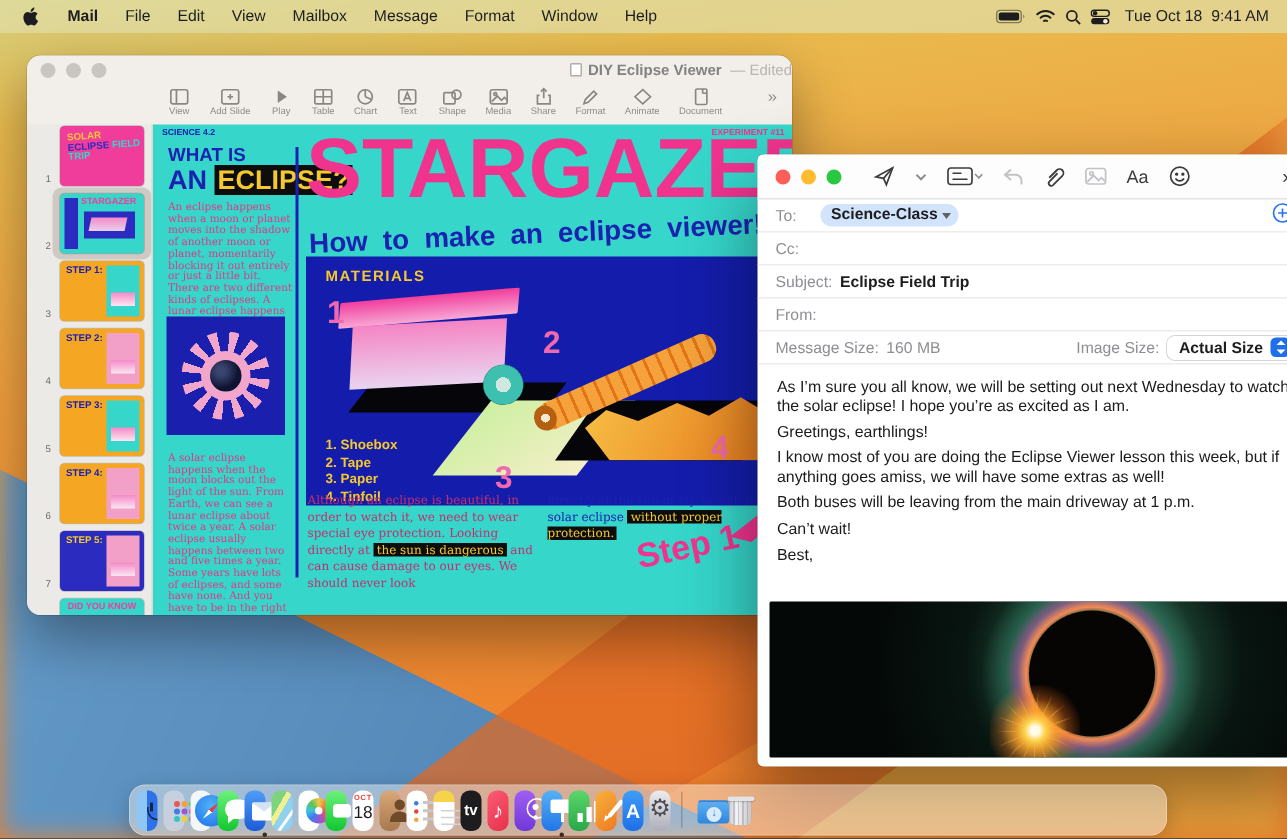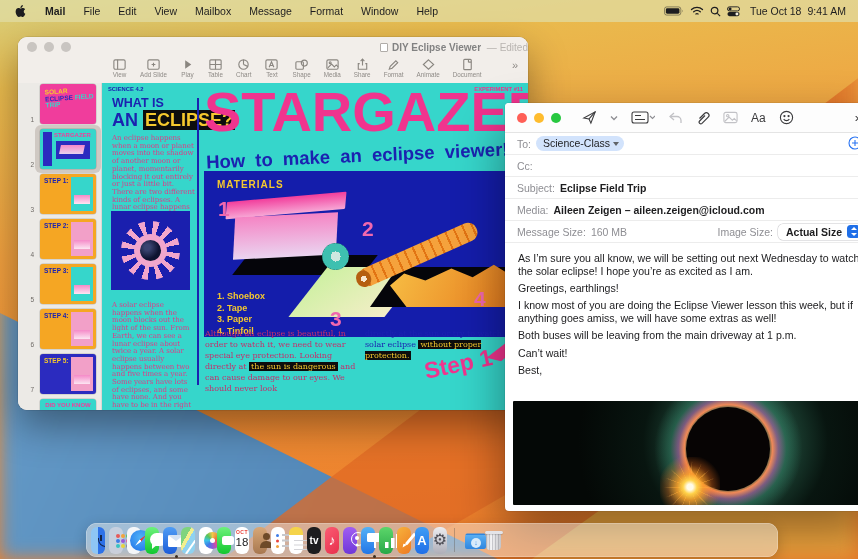--- a/index.html
+++ b/index.html
@@ -147,21 +147,21 @@
     border-bottom:1px solid #e4e4e4; padding:0 12px; gap:13px; }
   .ml-lights { display:flex; gap:7px; margin-right:8px; }
   .ml-ic svg { display:block; }
   .ml-aa { font-size:12px; color:#3c3c3e; font-weight:500; }
   .ml-more { margin-left:auto; color:#3c3c3e; font-size:13px; }
   .ml-row { height:22px; display:flex; align-items:center; padding:0 12px;
     border-bottom:1px solid #ececec; font-size:10.5px; color:#8e8e93; gap:5px; }
   .ml-val { color:#1d1d1f; }
   .ml-val.bold { font-weight:bold; }
   .to-token { background:#d2e3fc; border-radius:8px; padding:1px 14px 1.5px 7px; color:#1d1d1f;
-    font-weight:normal; position:relative; }
+    font-weight:bold; position:relative;margin-left:11px; }
   .to-token::after { content:""; position:absolute; right:5px; top:6px; width:0; height:0;
     border-left:3px solid transparent; border-right:3px solid transparent; border-top:4px solid #5f6368; }
   .ml-addbtn { margin-left:auto; }
   .ml-size-right { margin-left:auto; display:flex; align-items:center; gap:5px; }
   .stepper { display:flex; align-items:center; gap:5px; border-radius:5px; padding:1.5px 2px 1.5px 8px;
     box-shadow:0 0 0 .5px #c8c8cc; background:#fff; }
   .stepper .sv { font-size:10.5px; font-weight:bold; color:#1d1d1f; }
   .step-btn { width:13px; height:13px; border-radius:3.5px; background:#1f6fe8; position:relative; }
   .step-btn::before { content:""; position:absolute; left:3.5px; top:2px; width:0; height:0;
     border-left:3px solid transparent; border-right:3px solid transparent; border-bottom:3.5px solid #fff; }
@@ -606,22 +606,21 @@
       </span>
     </div>
     <div class="ml-row">
       <span>Cc:</span>
     </div>
     <div class="ml-row">
       <span>Subject:</span>
       <span class="ml-val bold">Eclipse Field Trip</span>
     </div>
     <div class="ml-row">
-      <span>Media:</span>
-      <span class="ml-val bold">Aileen Zeigen – aileen.zeigen@icloud.com</span>
+      <span>From:</span>
     </div>
     <div class="ml-row">
       <span>Message Size:</span>
       <span>160 MB</span>
       <span class="ml-size-right">
         <span>Image Size:</span>
         <span class="stepper">
           <span class="sv">Actual Size</span>
           <span class="step-btn"></span>
         </span>

